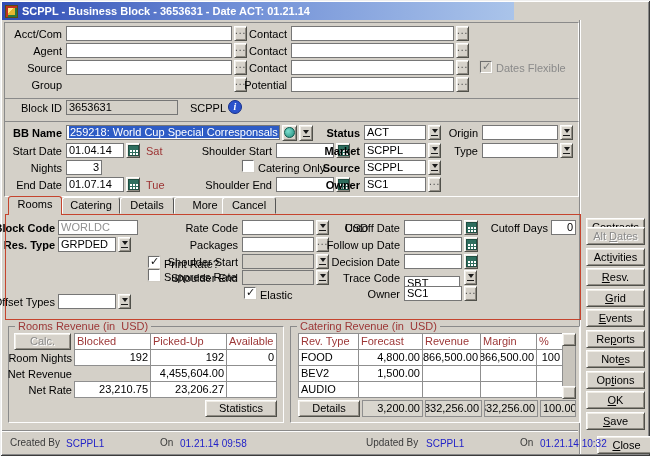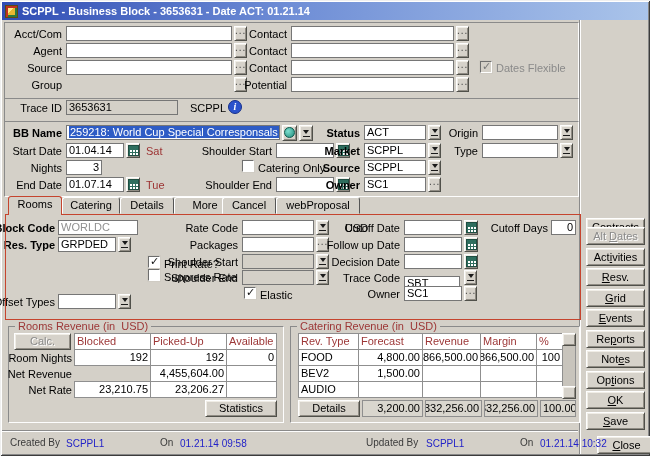--- a/index.html
+++ b/index.html
@@ -1,20 +1,20 @@
 <!DOCTYPE html>
 <html><head>
 <meta charset="utf-8">
 <style>
   html,body{margin:0;padding:0}
   body{width:650px;height:456px;font-family:"Liberation Sans",sans-serif}
   #window{position:relative;width:650px;height:456px;background:#d4d0c8;overflow:hidden;
     box-shadow:inset 1px 1px 0 #efefef, inset -1px -1px 0 #3c3c3c, inset 2px 2px 0 #fff, inset -2px -2px 0 #888;}
   
-  #titlebar{position:absolute;left:2px;top:2px;width:646px;height:18px;
+  #titlebar{position:absolute;left:2px;top:2px;width:512px;height:18px;
     background:linear-gradient(90deg,#2f4cb4 0%,#6f8ed6 45%,#aac4ea 100%);display:flex;align-items:center}
   #titlebar .ttl{color:#fff;font-size:11px;font-weight:bold;margin-left:4px;white-space:nowrap}
   .app-ic{width:13px;height:13px;margin-left:3px;border:1px solid #5a4a14;box-sizing:border-box;
     background:linear-gradient(135deg,#ffe98a 0 45%,#e8b830 45% 100%);
     box-shadow:inset 2px 2px 0 #c03020, inset -2px -2px 0 #2a7a3a}
   
   .lbl{position:absolute;white-space:nowrap;font-size:11px;color:#000}
   .b{font-weight:bold}
   .gray{color:#8a8a8a}
   .day{color:#9c3232}
@@ -126,21 +126,21 @@
   <div class="btn ell" style="left:456px;top:60px;width:13px;height:15px"></div>
 
   <span class="lbl" style="top:79px;right:363px">Potential</span>
   <div class="fld" style="left:291px;top:77px;width:163px"></div>
   <div class="btn ell" style="left:456px;top:77px;width:13px;height:15px"></div>
 
   <span class="chk gr checked" style="left:480px;top:61px"></span>
   <span class="lbl gray" style="left:496px;top:62px">Dates Flexible</span>
 
   <div class="panel" style="left:4px;top:98px;width:573px;height:22px"></div>
-  <span class="lbl" style="top:102px;right:588px">Trace ID</span>
+  <span class="lbl" style="top:102px;right:588px">Block ID</span>
   <div class="fld gr" style="left:66px;top:100px;width:112px">3653631</div>
   <span class="lbl" style="left:190px;top:102px">SCPPL</span>
   <span class="info-ic" style="left:228px;top:100px"></span>
 
   <div class="panel" style="left:4px;top:121px;width:573px;height:74px"></div>
 
   <span class="lbl b" style="top:127px;right:588px">BB Name</span>
   <div class="fld" style="left:66px;top:125px;width:214px"><span class="sel">259218: World Cup Special Corresponsals</span></div>
   <div class="btn" style="left:282px;top:125px;width:15px;height:16px">
       <span class="globe-ic"></span>
@@ -201,21 +201,20 @@
 
   <span class="lbl" style="top:145px;right:172px">Type</span>
   <div class="fld" style="left:482px;top:143px;width:76px"></div>
   <div class="btn dd" style="left:560px;top:143px;width:13px;height:15px"></div>
 
   <div class="tab active" style="left:8px;width:54px">Rooms</div>
   <div class="tab" style="left:62px;width:58px">Catering</div>
   <div class="tab" style="left:120px;width:54px">Details</div>
   <div class="tab" style="left:174px;width:62px">More</div>
   <div class="tab" style="left:222px;width:54px">Cancel</div>
-  <div class="tab" style="left:276px;width:84px">webProposal</div>
 
   <div id="redbox"></div>
 
   <span class="lbl b" style="top:222px;right:595px">Block Code</span>
   <div class="fld gt" style="left:58px;top:220px;width:80px">WORLDC</div>
 
   <span class="lbl b" style="top:239px;right:595px">Res. Type</span>
   <div class="fld" style="left:58px;top:237px;width:58px">GRPDED</div>
   <div class="btn dd" style="left:118px;top:237px;width:13px;height:15px"></div>
 

